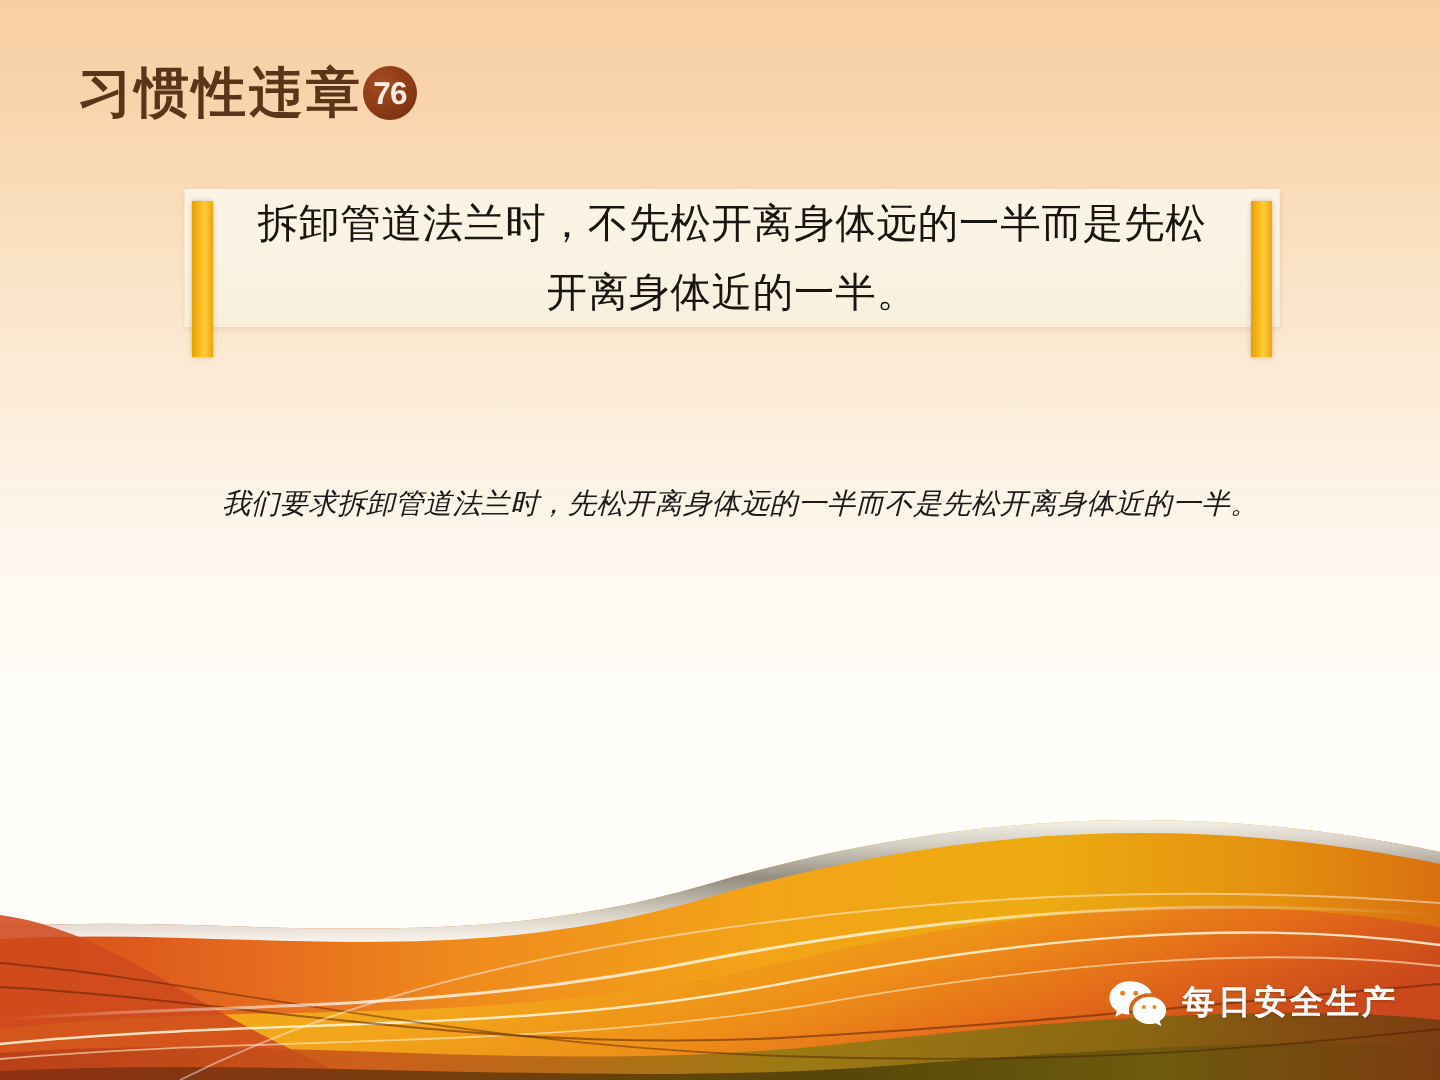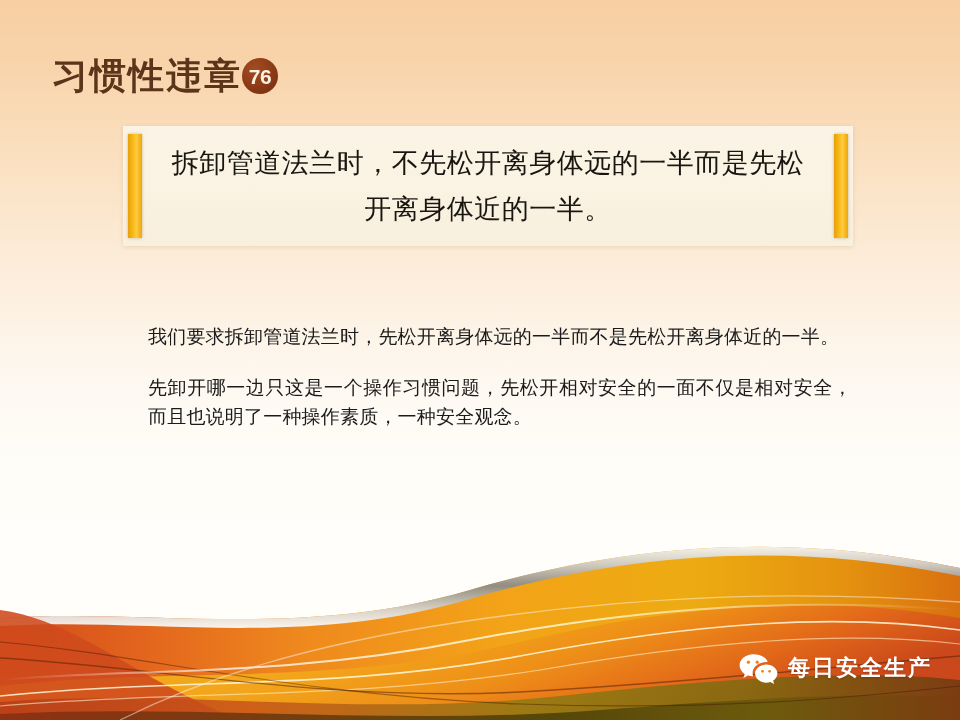--- a/index.html
+++ b/index.html
@@ -38,21 +38,21 @@
     height: 230px;
     pointer-events: none;
   }
 
   
   #header {
     position: absolute;
     left: 52px;
     top: 44px;
     display: flex;
-    align-items: flex-end;
+    align-items: flex-start;
     height: 50px;
   }
   #title-text {
     font-family: "Liberation Serif", "DejaVu Serif", serif;
     font-size: 36px;
     font-weight: 700;
     letter-spacing: 2px;
     color: #5b3419;
     line-height: 1;
     white-space: nowrap;
@@ -75,21 +75,21 @@
     line-height: 1;
     letter-spacing: -0.5px;
   }
 
   
   #headline-box {
     position: absolute;
     left: 123px;
     top: 126px;
     width: 730px;
-    height: 120px;
+    height: 92px;
     background: linear-gradient(to bottom, #fbf4e6 0%, #faf2e2 55%, #f8efdd 100%);
     box-shadow: 0 1px 4px rgba(150,110,60,0.18);
     display: flex;
     align-items: center;
     justify-content: flex-end;
   }
   .accent-bar {
     position: absolute;
     top: 8px;
     width: 14px;
@@ -120,20 +120,21 @@
     width: 704px;
   }
   .para {
     font-family: "Liberation Sans", "DejaVu Sans", sans-serif;
     font-size: 19px;
     line-height: 29px;
     color: #1b1b1b;
     margin: 0 0 22px 0;
     text-align: justify;
     letter-spacing: 0.2px;
+    font-style: italic;
   }
   .para:last-child { margin-bottom: 0; }
 
   
   #footer-badge {
     position: absolute;
     left: 738px;
     top: 652px;
     display: flex;
     align-items: center;
@@ -236,21 +237,20 @@
   </div>
 
   <div id="headline-box">
     <div class="accent-bar" id="accent-bar-left"></div>
     <div class="accent-bar" id="accent-bar-right"></div>
     <div id="headline-text">拆卸管道法兰时，不先松开离身体远的一半而是先松开离身体近的一半。</div>
   </div>
 
   <div id="body-copy">
     <p class="para">我们要求拆卸管道法兰时，先松开离身体远的一半而不是先松开离身体近的一半。</p>
-    <p class="para">先卸开哪一边只这是一个操作习惯问题，先松开相对安全的一面不仅是相对安全，而且也说明了一种操作素质，一种安全观念。</p>
   </div>
 
   <div id="footer-badge">
     <svg id="wechat-icon" viewBox="0 0 40 32" xmlns="http://www.w3.org/2000/svg">
 
       <path d="M15.2 2.2C7.6 2.2 1.6 7.2 1.6 13.3c0 3.5 2 6.6 5.1 8.6l-1.3 4 4.5-2.3c1.7 .5 3.5 .8 5.3 .7
                -.4-1-.6-2.1-.6-3.2 0-6.1 6-11 13.6-11 .5 0 1 0 1.5 .1C28.6 5.8 22.6 2.2 15.2 2.2Z" fill="#ffffff"></path>
       <circle cx="10.4" cy="10.2" r="1.65" fill="#ef8516"></circle>
       <circle cx="19.2" cy="10.2" r="1.65" fill="#ef8516"></circle>
 

